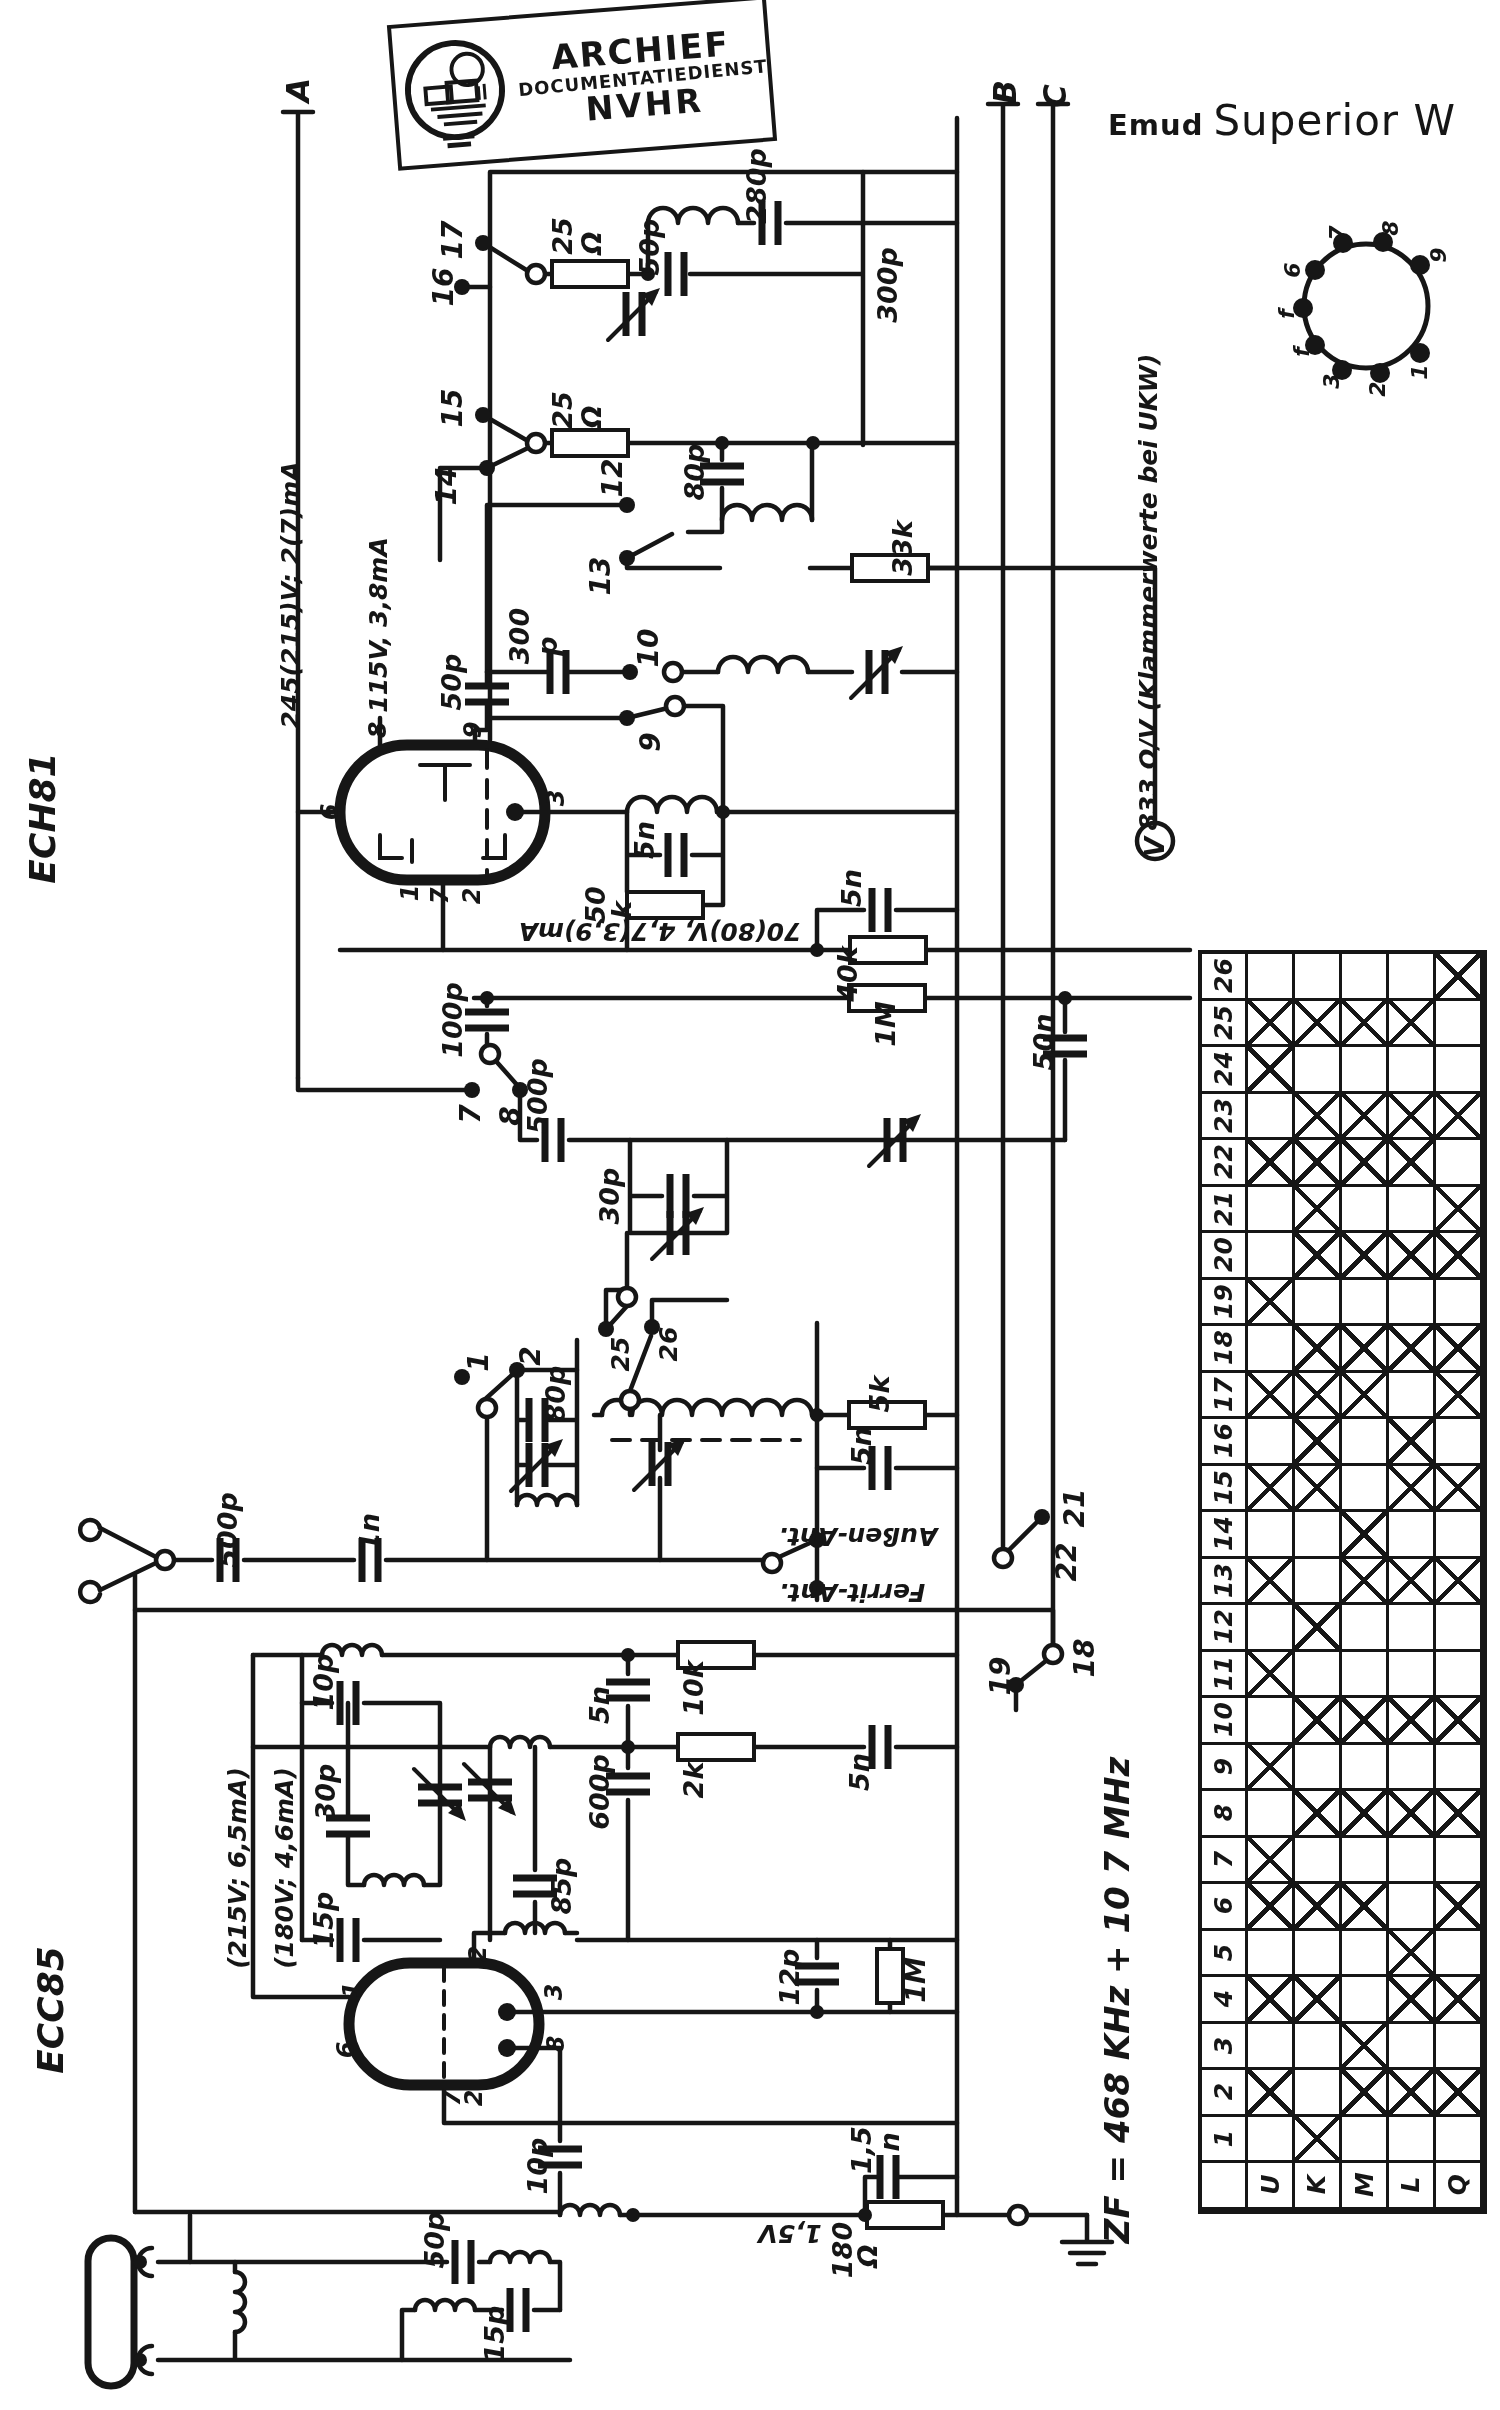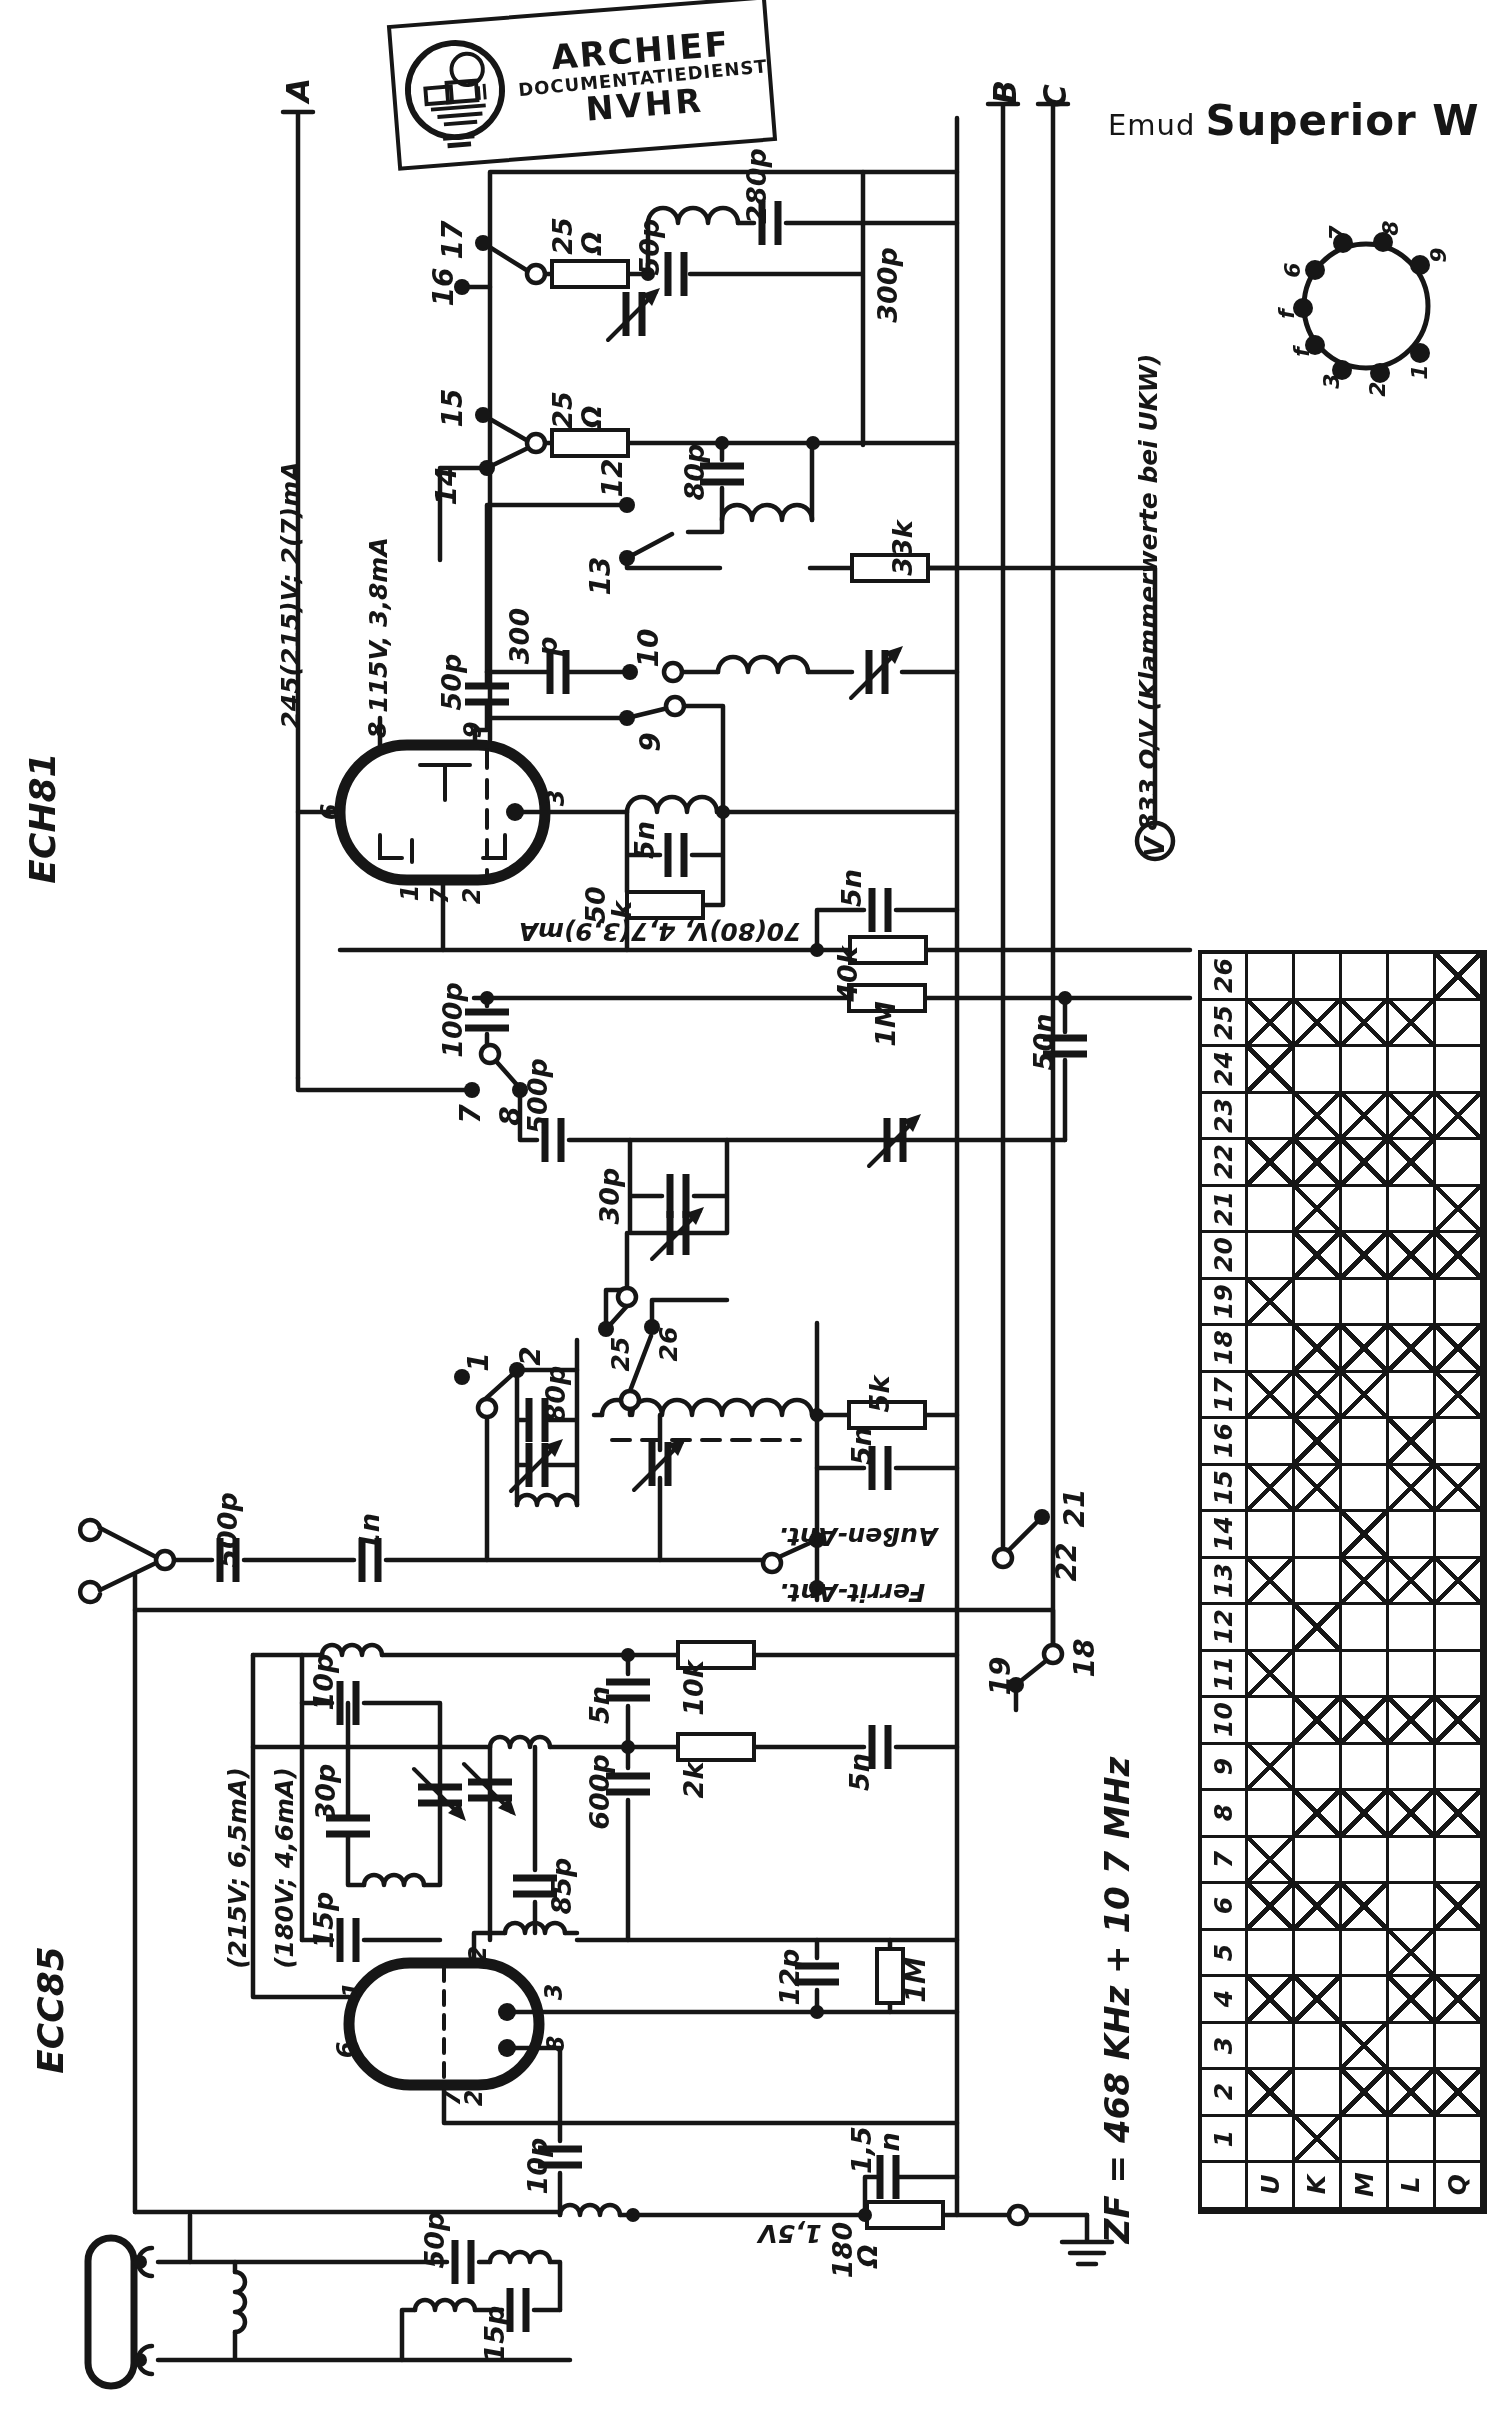--- a/index.html
+++ b/index.html
@@ -17,22 +17,22 @@
   .resr{fill:#ffffff;stroke:#161616;stroke-width:4;}
   
   .stamp{position:absolute;left:392px;top:10px;width:372px;height:138px;border:4px solid #161616;
          background:#fff;transform:rotate(-4.5deg);display:flex;align-items:center;gap:6px;}
   .stamp .txt{flex:1;display:flex;flex-direction:column;align-items:center;justify-content:center;line-height:1.05;}
   .stamp .l1{font-size:34px;font-weight:700;letter-spacing:2px;}
   .stamp .l2{font-size:18px;font-weight:700;letter-spacing:1px;transform:rotate(-1deg);}
   .stamp .l3{font-size:33px;font-weight:700;letter-spacing:3px;}
   
   .title{position:absolute;left:1108px;top:96px;white-space:nowrap;}
-  .title .brand{font-size:29px;font-weight:400;letter-spacing:1px;}
-  .title .model{font-size:42px;font-weight:700;letter-spacing:1px;margin-left:10px;margin-top:32px;}
+  .title .brand{font-size:29px;font-weight:700;letter-spacing:1px;}
+  .title .model{font-size:42px;font-weight:400;letter-spacing:1px;margin-left:10px;margin-top:32px;}
   
   .btable{position:absolute;left:1198px;top:950px;border:4px solid #161616;background:#fff;
           display:grid;grid-template-columns:46px repeat(5,47px);grid-auto-rows:46.5px;}
   .btable>div{border-right:3px solid #161616;border-bottom:3px solid #161616;
               display:flex;align-items:center;justify-content:center;}
   .btable .num span,.btable .band span{transform:rotate(-90deg);font-style:italic;font-weight:700;font-size:25px;}
   .btable .x{background:
      linear-gradient(to top right,transparent 46.5%,#161616 46.5%,#161616 53.5%,transparent 53.5%),
      linear-gradient(to bottom right,transparent 46.5%,#161616 46.5%,#161616 53.5%,transparent 53.5%);}
 </style>

